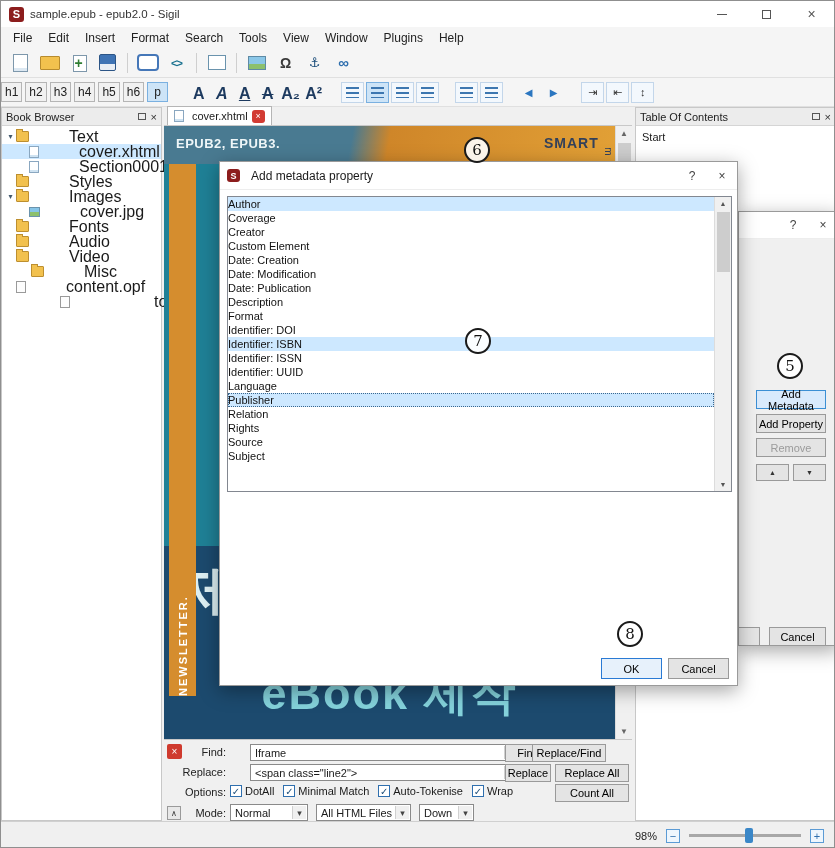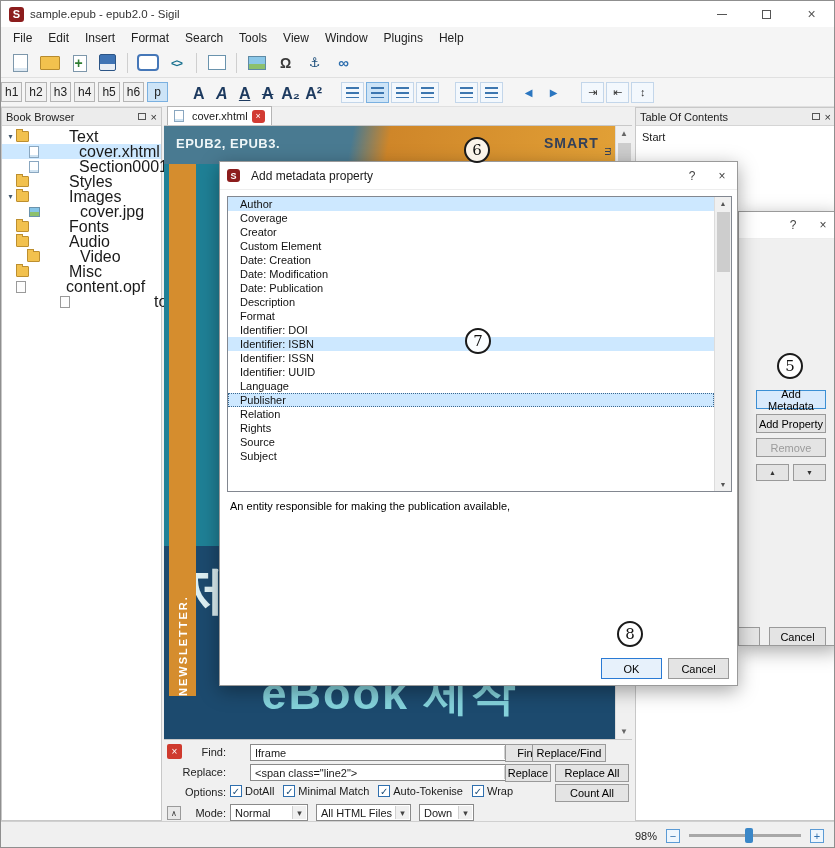--- a/index.html
+++ b/index.html
@@ -124,21 +124,21 @@
 
 .dialog{position:absolute;border:1px solid #9a9a9a;box-shadow:0 5px 18px rgba(0,0,0,.35);}
 .d1{left:218px;top:160px;width:519px;height:525px;background:#fff;z-index:30;}
 .d2{left:737px;top:210px;width:101px;height:435px;background:#f0f0f0;z-index:20;overflow:hidden;}
 .dtitle{height:28px;background:#fff;display:flex;align-items:center;padding:0 0 0 7px;border-bottom:1px solid #ededed;}
 .d2 .dtitle{height:27px;}
 .dtext{font-size:12px;margin-left:5px;}
 .dbtns{margin-left:auto;display:flex;height:100%;}
 .dbtn{width:30px;height:100%;display:flex;align-items:center;justify-content:center;color:#444;font-size:12px;}
 .plist{position:absolute;left:7px;top:34px;width:505px;height:296px;border:1px solid #828790;background:#fff;overflow:hidden;padding-right:17px;}
-.plist-row{height:14px;line-height:14px;padding-left:12px;font-size:11px;color:#111;white-space:nowrap;}
+.plist-row{height:14px;line-height:14px;padding-left:0;font-size:11px;color:#111;white-space:nowrap;}
 .plist-row.highlighted{background:#cde8ff;}
 .plist-row.focused{background:#cde8ff;outline:1px dotted #39678f;outline-offset:-1px;}
 .plist-scroll{position:absolute;right:0;top:0;width:17px;height:100%;background:#f0f0f0;border-left:1px solid #dcdcdc;display:flex;flex-direction:column;align-items:center;font-size:7px;color:#555;}
 .sthumb{width:13px;height:60px;background:#cdcdcd;margin-top:2px;}
 .pdesc{position:absolute;left:10px;top:338px;font-size:11px;color:#000;}
 .btn{position:absolute;height:21px;font-size:11px;background:#e4e4e4;border:1px solid #9a9a9a;display:flex;align-items:center;justify-content:center;font-family:inherit;}
 .okbtn{left:381px;top:496px;width:61px;background:#e7f1fb;border:1px solid #2a7ad4;}
 .cancelbtn{left:448px;top:496px;width:61px;}
 .mbtn{position:absolute;left:17px;width:70px;height:19px;background:#e4e4e4;border:1px solid #9a9a9a;font-size:11px;display:flex;align-items:center;justify-content:center;font-family:inherit;}
 #btnAddMeta{top:178px;background:#d9eafc;border-color:#3c8fd4;}
@@ -315,26 +315,26 @@
         <div class="tree-row" style="padding-left: 3px;">
           <span class="tw"></span>
           <span class="ticon folder"></span>
           <span class="tlabel">Fonts</span>
         </div>
         <div class="tree-row" style="padding-left: 3px;">
           <span class="tw"></span>
           <span class="ticon folder"></span>
           <span class="tlabel">Audio</span>
         </div>
-        <div class="tree-row" style="padding-left: 14px;">
+        <div class="tree-row" style="padding-left: 3px;">
           <span class="tw"></span>
           <span class="ticon folder"></span>
           <span class="tlabel">Video</span>
         </div>
-        <div class="tree-row" style="padding-left: 3px;">
+        <div class="tree-row" style="padding-left: 18px;">
           <span class="tw"></span>
           <span class="ticon folder"></span>
           <span class="tlabel">Misc</span>
         </div>
         <div class="tree-row" style="padding-left: 3px;">
           <span class="tw"></span>
           <span class="ticon file"></span>
           <span class="tlabel">content.opf</span>
         </div>
         <div class="tree-row" style="padding-left: 3px; gap: 44px;">
@@ -484,21 +484,20 @@
           <div class="plist-row">Rights</div>
           <div class="plist-row">Source</div>
           <div class="plist-row">Subject</div>
         </div>
       <div class="plist-scroll">
         <span class="sarr" style="height:13px;">▲</span>
         <span class="sthumb"></span>
         <span class="sarr bot" style="height:13px;">▼</span>
       </div>
     </div>
-    <div class="pdesc">An entity responsible for making the publication available,</div>
     <button class="btn okbtn">OK</button>
     <button class="btn cancelbtn">Cancel</button>
   </div>
 
   <div class="statusbar">
     <span class="zoomtxt">98%</span>
     <span class="zbtn">−</span>
     <span class="ztrack">
         <span class="zhandle"></span>
       </span>

